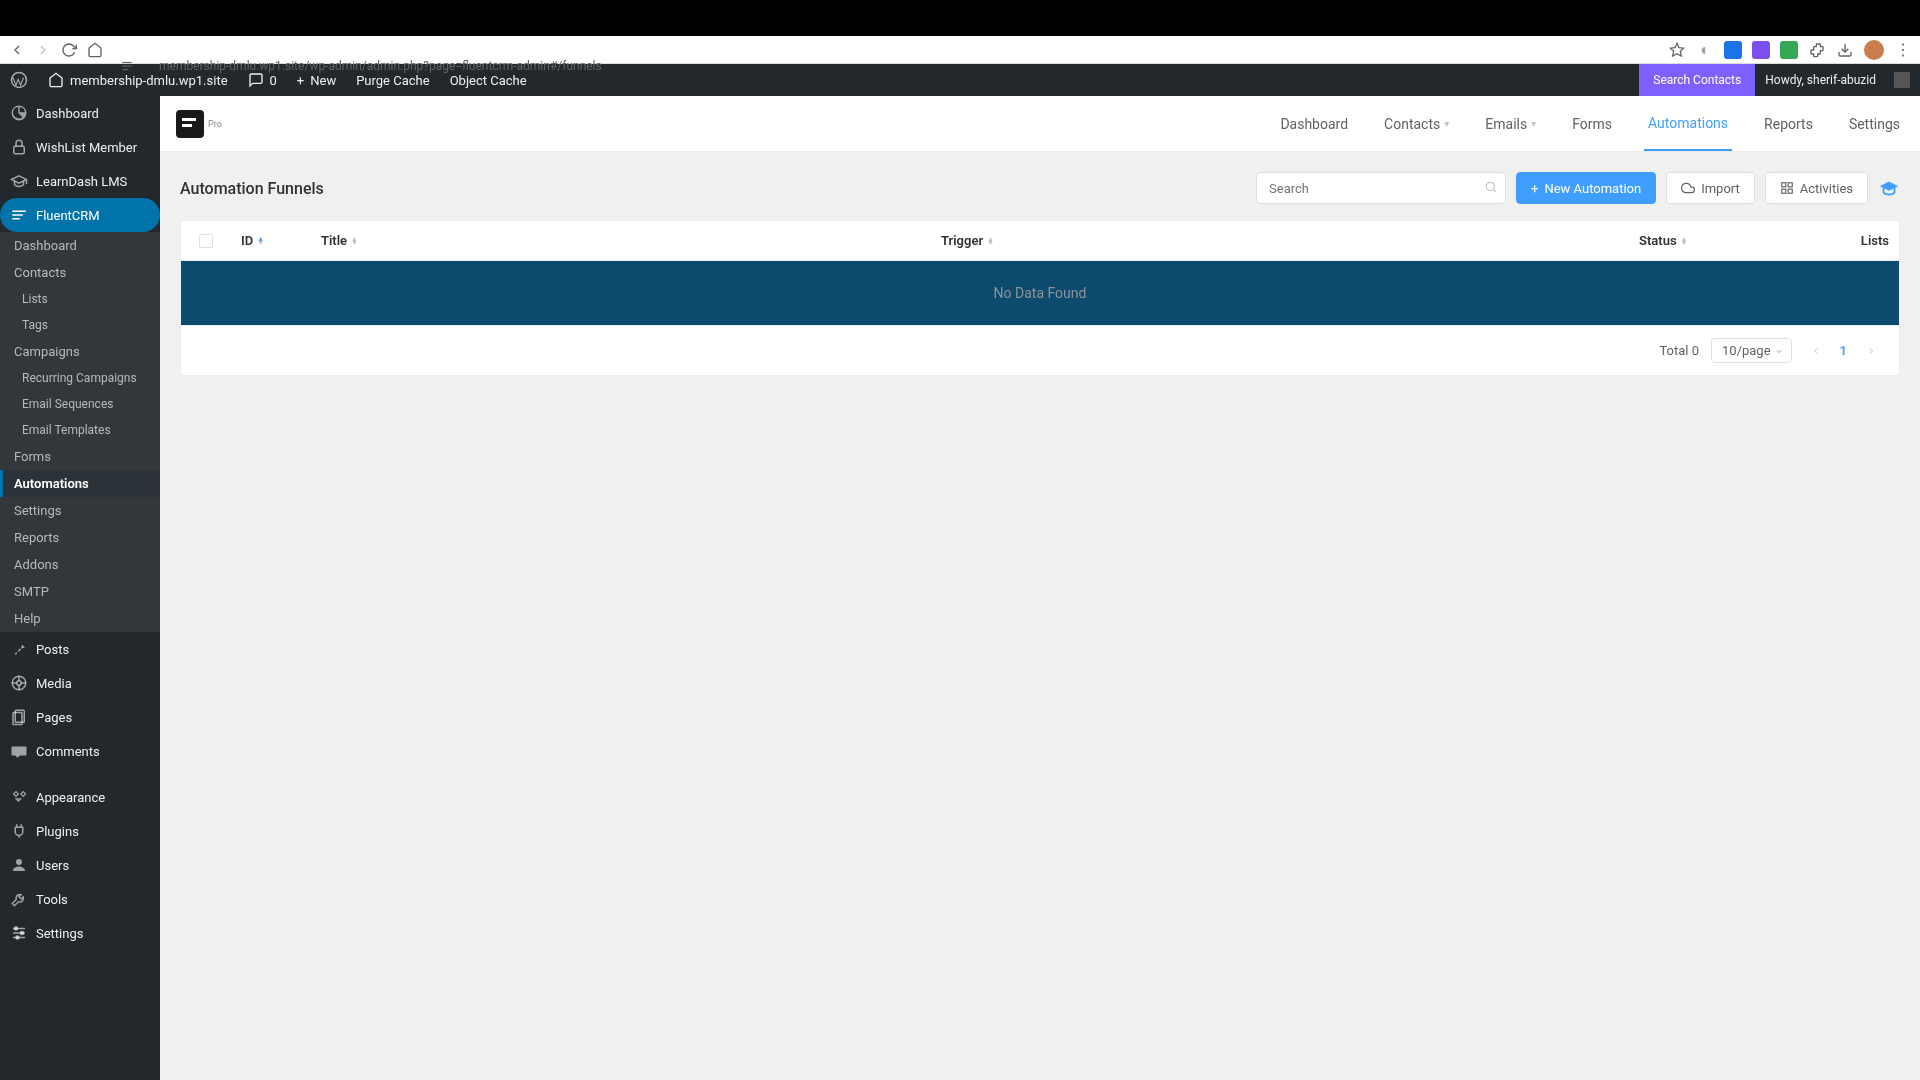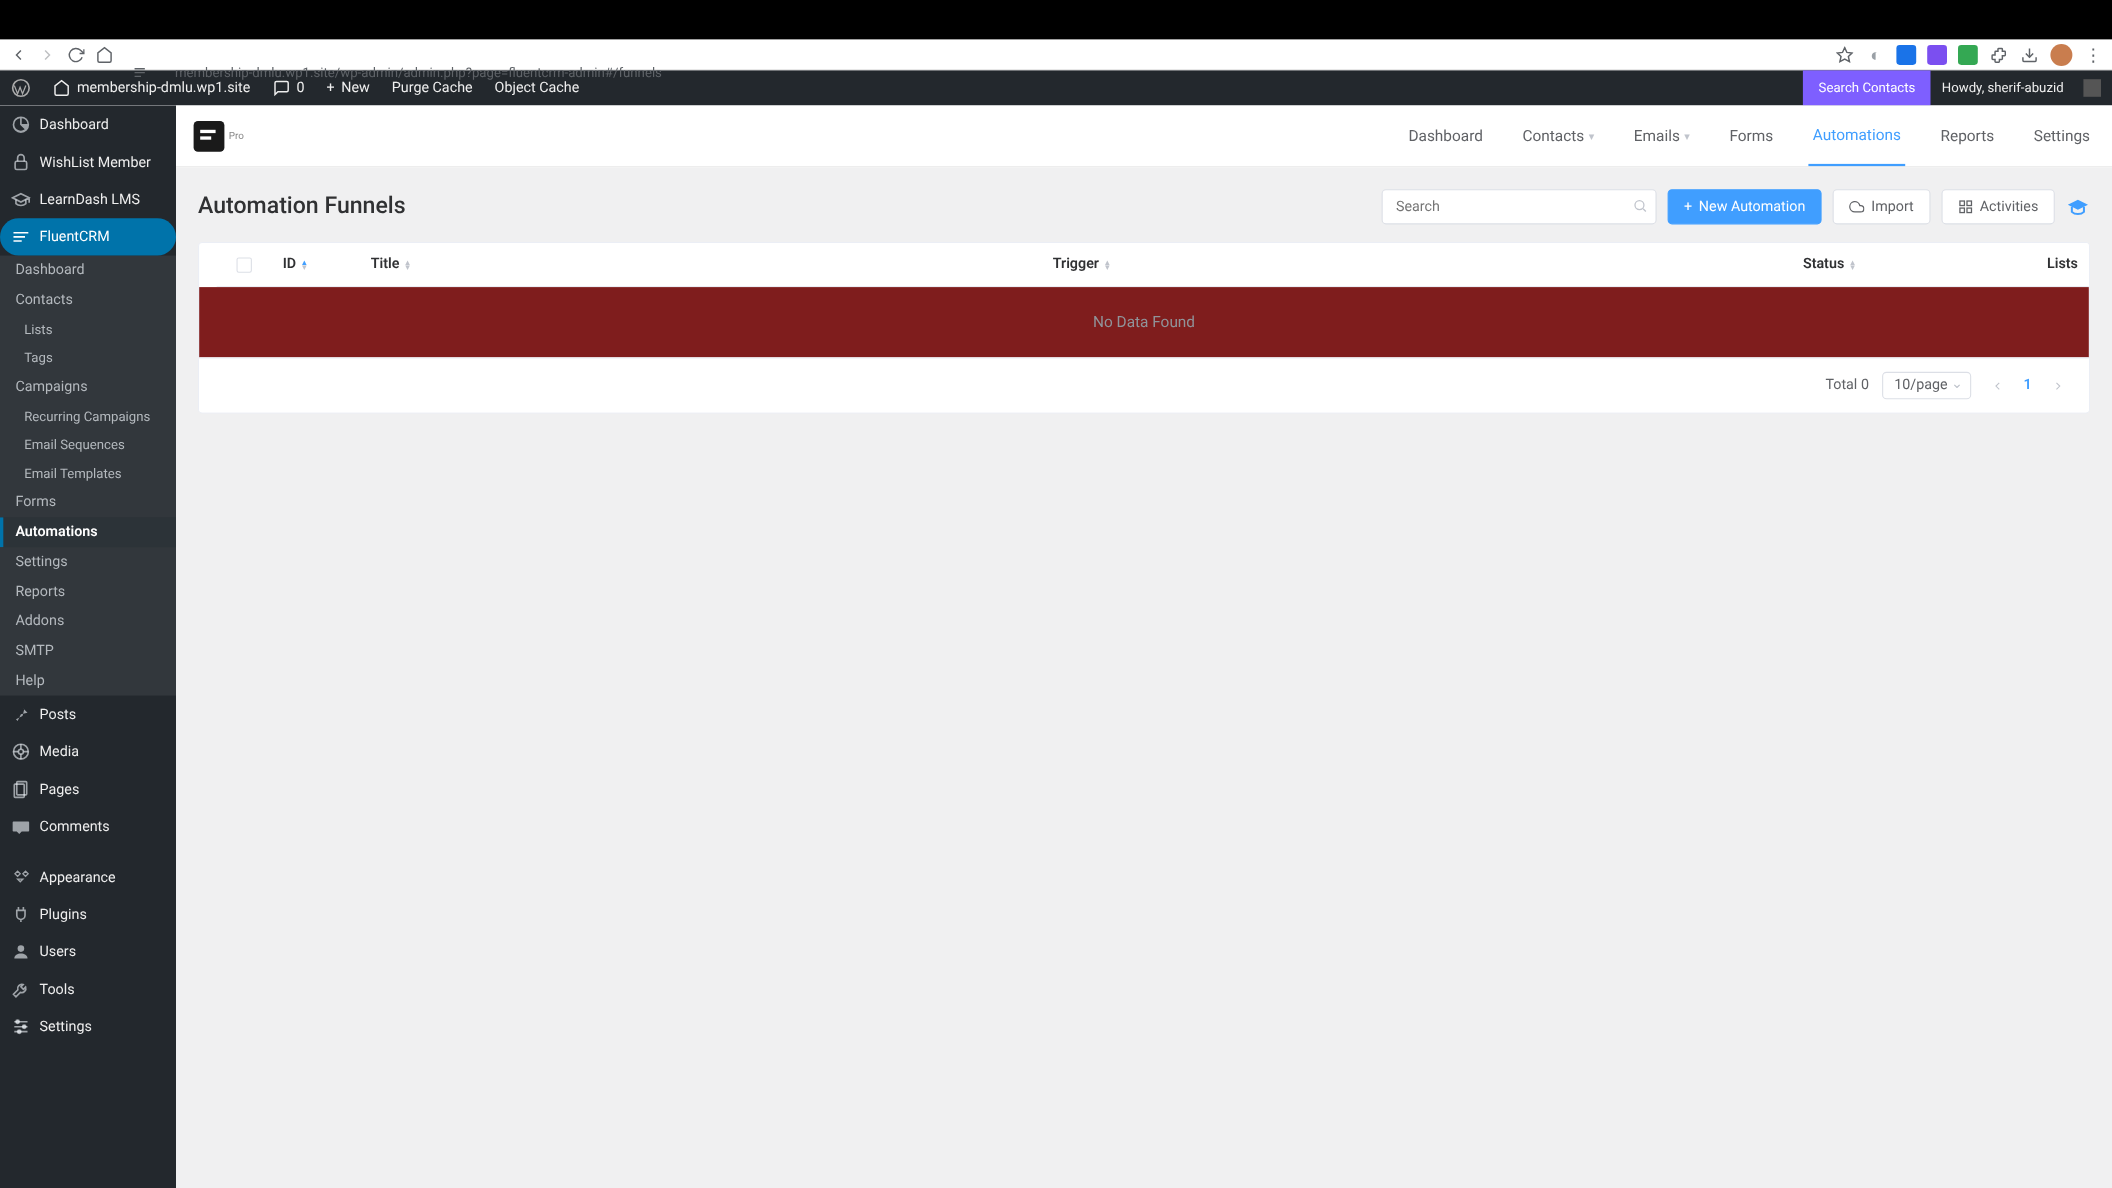--- a/index.html
+++ b/index.html
@@ -46,43 +46,43 @@
 .fc-logo::after { content: ""; position: absolute; width: 10px; height: 3px; background: #fff; top: 14px; left: 6px; }
 .fc-pro { font-size: 9px; color: #888; margin-left: 4px; }
 .fc-top .spacer { flex: 1; }
 .fc-nav { display: flex; gap: 28px; align-items: center; }
 .fc-nav-item { color: #606266; font-size: 14px; cursor: pointer; padding: 18px 4px; display: flex; align-items: center; gap: 4px; }
 .fc-nav-item.active { color: #409eff; border-bottom: 2px solid #409eff; margin-bottom: -1px; }
 
 
 .content { padding: 20px; background: #f0f0f1; flex: 1; }
 .page-header { display: flex; align-items: center; margin-bottom: 16px; }
-.page-title { font-size: 21px; font-weight: 500; color: #303133; }
+.page-title { font-size: 16px; font-weight: 500; color: #303133; }
 .page-header .spacer { flex: 1; }
 .search-box { position: relative; }
 .search-box input { width: 250px; height: 32px; border: 1px solid #dcdfe6; border-radius: 4px; padding: 0 30px 0 12px; font-size: 13px; outline: none; }
 .search-box .s-icon { position: absolute; right: 8px; top: 8px; color: #c0c4cc; }
 .btn { height: 32px; padding: 0 14px; border-radius: 4px; font-size: 13px; display: inline-flex; align-items: center; gap: 6px; cursor: pointer; border: 1px solid #dcdfe6; background: #fff; color: #606266; margin-left: 10px; }
 .btn.primary { background: #409eff; border-color: #409eff; color: #fff; }
 .flag-btn { margin-left: 10px; color: #409eff; cursor: pointer; display: inline-flex; align-items: center; }
 
 
 .table-wrap { background: #fff; border-radius: 4px; overflow: hidden; border: 1px solid #ebeef5; }
-.thead { display: flex; border-bottom: 1px solid #ebeef5; background: #fff; font-size: 13px; color: #909399; font-weight: 600; margin-left: 16px; }
+.thead { display: flex; border-bottom: 1px solid #ebeef5; background: #fff; font-size: 13px; color: #909399; font-weight: 600; }
 .th { padding: 12px 10px; display: flex; align-items: center; gap: 4px; }
 .th.check { width: 50px; justify-content: center; }
 .th.id { width: 80px; color: #303133; }
 .th.title { width: 620px; color: #303133; }
 .th.trigger { flex: 1; color: #303133; }
 .th.status { width: 150px; color: #303133; }
 .th.action { width: 120px; justify-content: flex-end; color: #303133; }
 .sort-caret { display: inline-flex; flex-direction: column; line-height: 4px; font-size: 7px; color: #c0c4cc; }
 .sort-caret.active-asc .up { color: #409eff; }
 .checkbox { width: 14px; height: 14px; border: 1px solid #dcdfe6; border-radius: 2px; background: #fff; }
-.no-data { text-align: center; padding: 24px; color: #909399; font-size: 14px; background: #7f1d1d; }
+.no-data { text-align: center; padding: 24px; color: #909399; font-size: 14px; background: #0c4a6e; }
 
 
 .pagination { display: flex; justify-content: flex-end; align-items: center; padding: 12px 16px; gap: 12px; font-size: 13px; color: #606266; background: #fff; border-top: 1px solid #ebeef5; }
 .page-size { border: 1px solid #dcdfe6; border-radius: 4px; padding: 4px 20px 4px 10px; position: relative; cursor: pointer; }
 .page-size::after { content: "⌄"; position: absolute; right: 6px; top: 2px; color: #c0c4cc; }
 .pager-btn { color: #c0c4cc; cursor: pointer; padding: 0 6px; }
 .pager-num { color: #409eff; font-weight: 600; }
 svg { display: block; }
 </style>
 </head>

